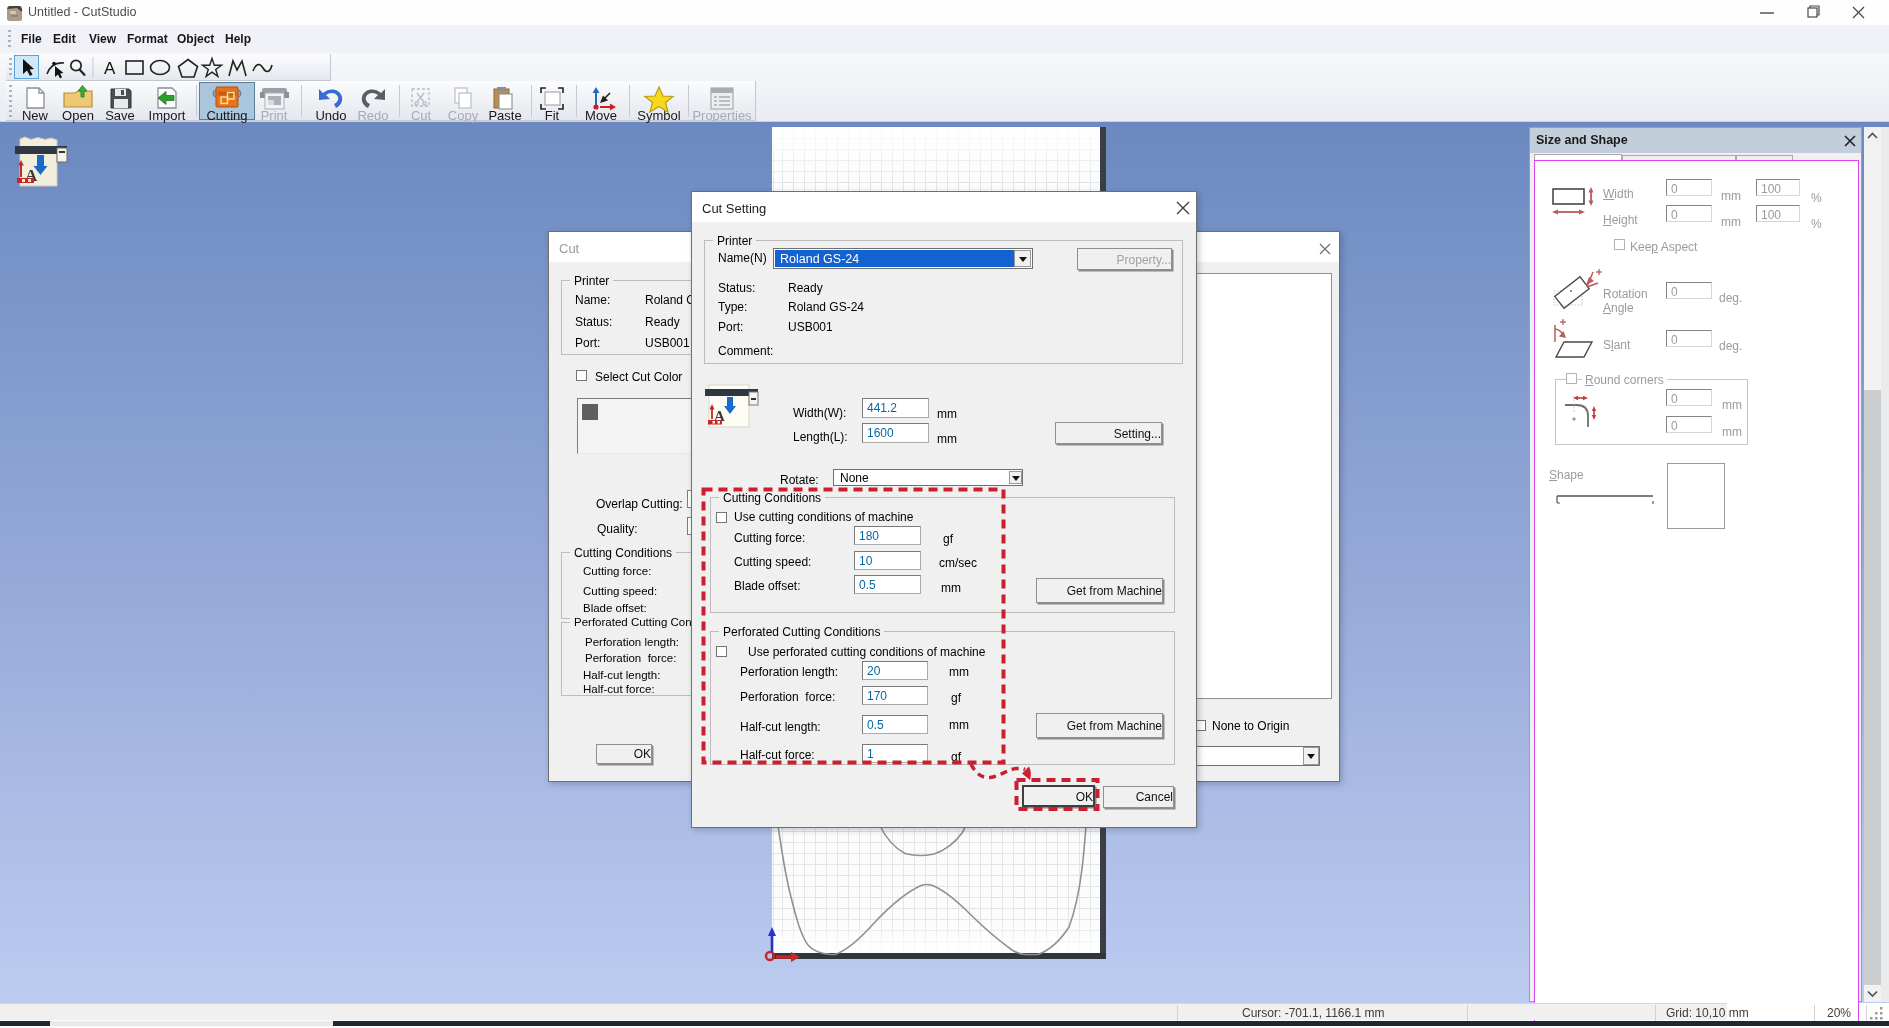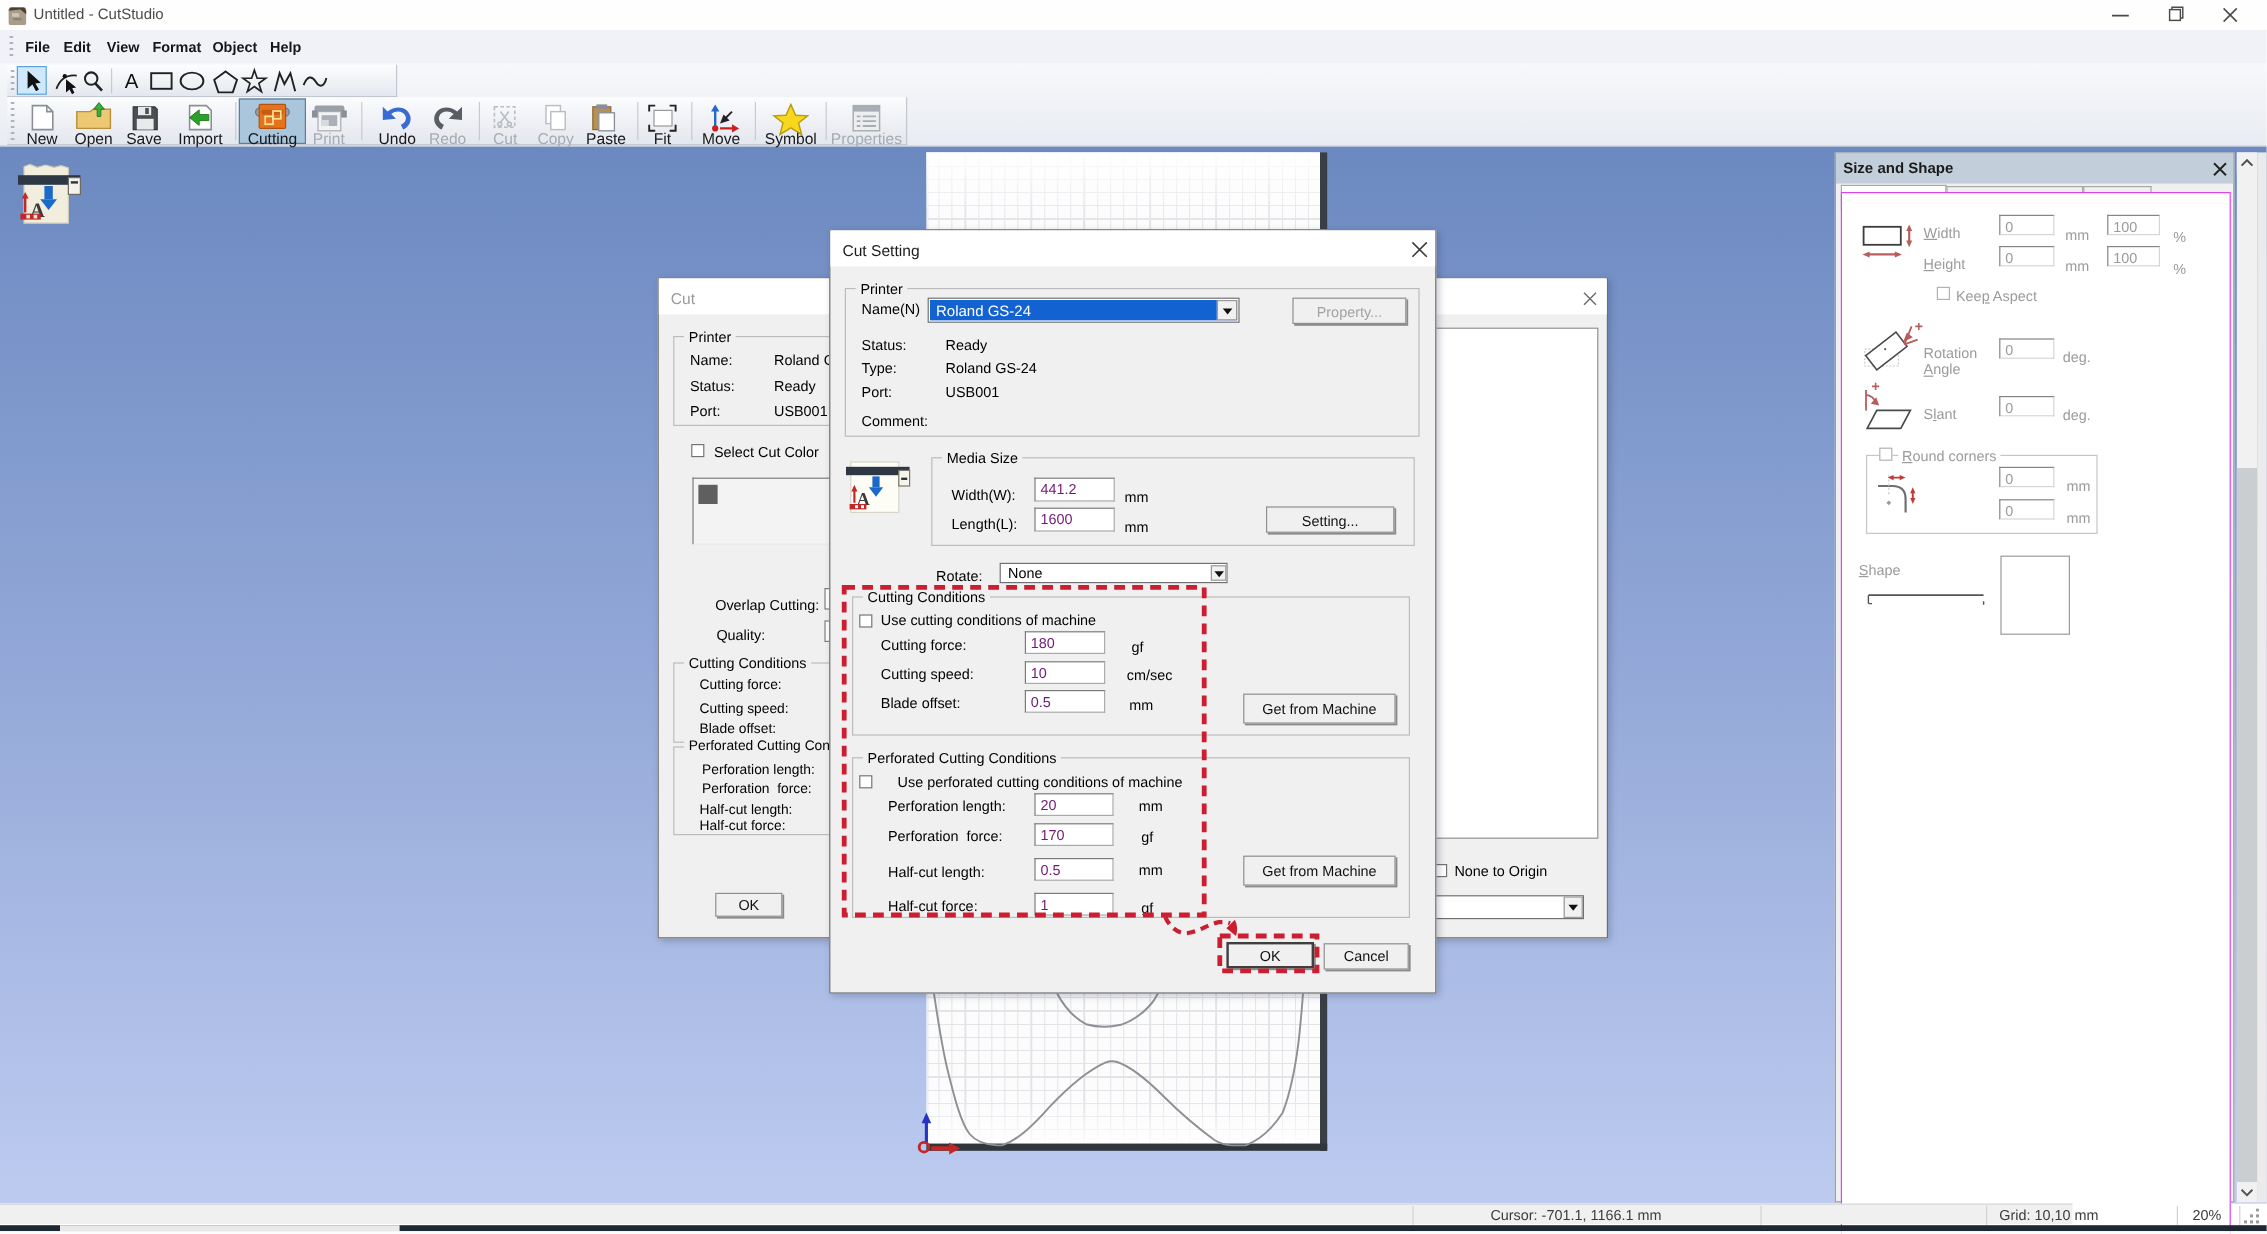--- a/index.html
+++ b/index.html
@@ -31,23 +31,23 @@
 #canvas { left:0; top:122px; width:1889px; height:881px; background:linear-gradient(#6b89c0, #92a7d7 48%, #bdcbf0 100%); }
 #page { position:absolute; left:772px; top:5px; width:328px; height:826px; background-color:#fcfcfd; background-image:linear-gradient(180deg, rgba(255,255,255,0.92) 0, rgba(255,255,255,0) 58px),linear-gradient(0deg, rgba(255,255,255,0.88) 0, rgba(255,255,255,0) 36px),repeating-linear-gradient(to right,#e2e4e8 0 1px,transparent 1px 11px),repeating-linear-gradient(to bottom,#e2e4e8 0 1px,transparent 1px 11px); background-position:0 0, 0 0, 10px 0, 0 0; }
 #pageshadowR { position:absolute; left:1100px; top:5px; width:6px; height:832px; background:#3a3f45; }
 #pageshadowB { position:absolute; left:772px; top:831px; width:334px; height:6px; background:#31363c; }
 
 
 .dlg { position:absolute; background:#f0f0f0; border:1px solid #6f6f6f; box-shadow:2px 2px 6px rgba(40,50,80,0.28); }
 .dlgtitle { position:absolute; left:0; top:0; width:100%; height:30px; background:#fff; }
 .gb { position:absolute; border:1px solid #bcbcbc; }
 .gb > .gl { position:absolute; top:-7px; left:8px; background:#f0f0f0; padding:0 4px; font-size:12px; }
-.ed { position:absolute; background:#fff; border:1px solid #7a7a7a; border-bottom-color:#aaa; border-right-color:#aaa; font-size:12px; color:#701a75; padding:2px 0 0 4px; }
+.ed { position:absolute; background:#fff; border:1px solid #7a7a7a; border-bottom-color:#aaa; border-right-color:#aaa; font-size:12px; color:#0369a1; padding:2px 0 0 4px; }
 .cb { position:absolute; width:11px; height:11px; background:#fff; border:1px solid #747474; }
-.btn { position:absolute; background:#f0f0f0; border:1px solid #8f8f8f; box-shadow:1.5px 1.5px 0 #8a8a8a; font-size:12px; color:#111; text-align:center; }
+.btn { position:absolute; background:#f0f0f0; border:1px solid #8f8f8f; box-shadow:1.5px 1.5px 0 #8a8a8a; font-size:12px; color:#111; text-align:right; }
 .txt { position:absolute; font-size:12px; color:#000; white-space:nowrap; }
 .combo { position:absolute; background:#fff; border:1px solid #707070; }
 .ddbtn { position:absolute; background:#f1f1f1; border:1px solid #999; }
 .ddbtn:after { content:""; position:absolute; left:50%; top:50%; margin-left:-4px; margin-top:-2px; border-left:4px solid transparent; border-right:4px solid transparent; border-top:5px solid #111; }
 
 
 #panel { left:1529px; top:127px; width:333px; height:875px; background:#f0f0f0; border:1px solid #9aa0a6; }
 .gray { color:#9b9b9b; }
 
 
@@ -389,23 +389,20 @@
       <rect x="22" y="14" width="6" height="9" fill="#1b6ac9"></rect>
       <path d="M19,23 L31,23 L25,31 Z" fill="#1b6ac9"></path>
       <text x="9" y="38" font-size="15px" font-weight="bold" fill="#3a3a3a" font-family="Liberation Serif">A</text>
       <line x1="7" y1="24" x2="7" y2="36" stroke="#c32727" stroke-width="1.8"></line>
       <path d="M7,21 L4.5,26.5 L9.5,26.5 Z" fill="#c32727"></path>
       <rect x="3" y="37" width="14" height="4.5" fill="#c32727"></rect>
       <rect x="7.5" y="38" width="2.5" height="2.5" fill="#fdfdf6"></rect>
       <rect x="12.5" y="38" width="2.5" height="2.5" fill="#fdfdf6"></rect>
     </svg>
 
-    <div class="gb" style="left:84px;top:189px;width:403px;height:74px;">
-        <div class="gl">Media Size</div>
-      </div>
     <div class="txt" style="left:101px;top:214px;">Width(W):</div>
     <div class="ed" style="left:170px;top:206px;width:67px;height:20px;">441.2</div>
     <div class="txt" style="left:245px;top:215px;">mm</div>
     <div class="txt" style="left:101px;top:238px;">Length(L):</div>
     <div class="ed" style="left:170px;top:231px;width:67px;height:20px;">1600</div>
     <div class="txt" style="left:245px;top:240px;">mm</div>
     <div class="btn" style="left:363px;top:230px;width:107px;height:22px;padding-top:4px;">Setting...</div>
 
     <div class="txt" style="left:88px;top:281px;">Rotate:</div>
     <div class="combo" style="left:141px;top:277px;width:190px;height:17px;"></div>

